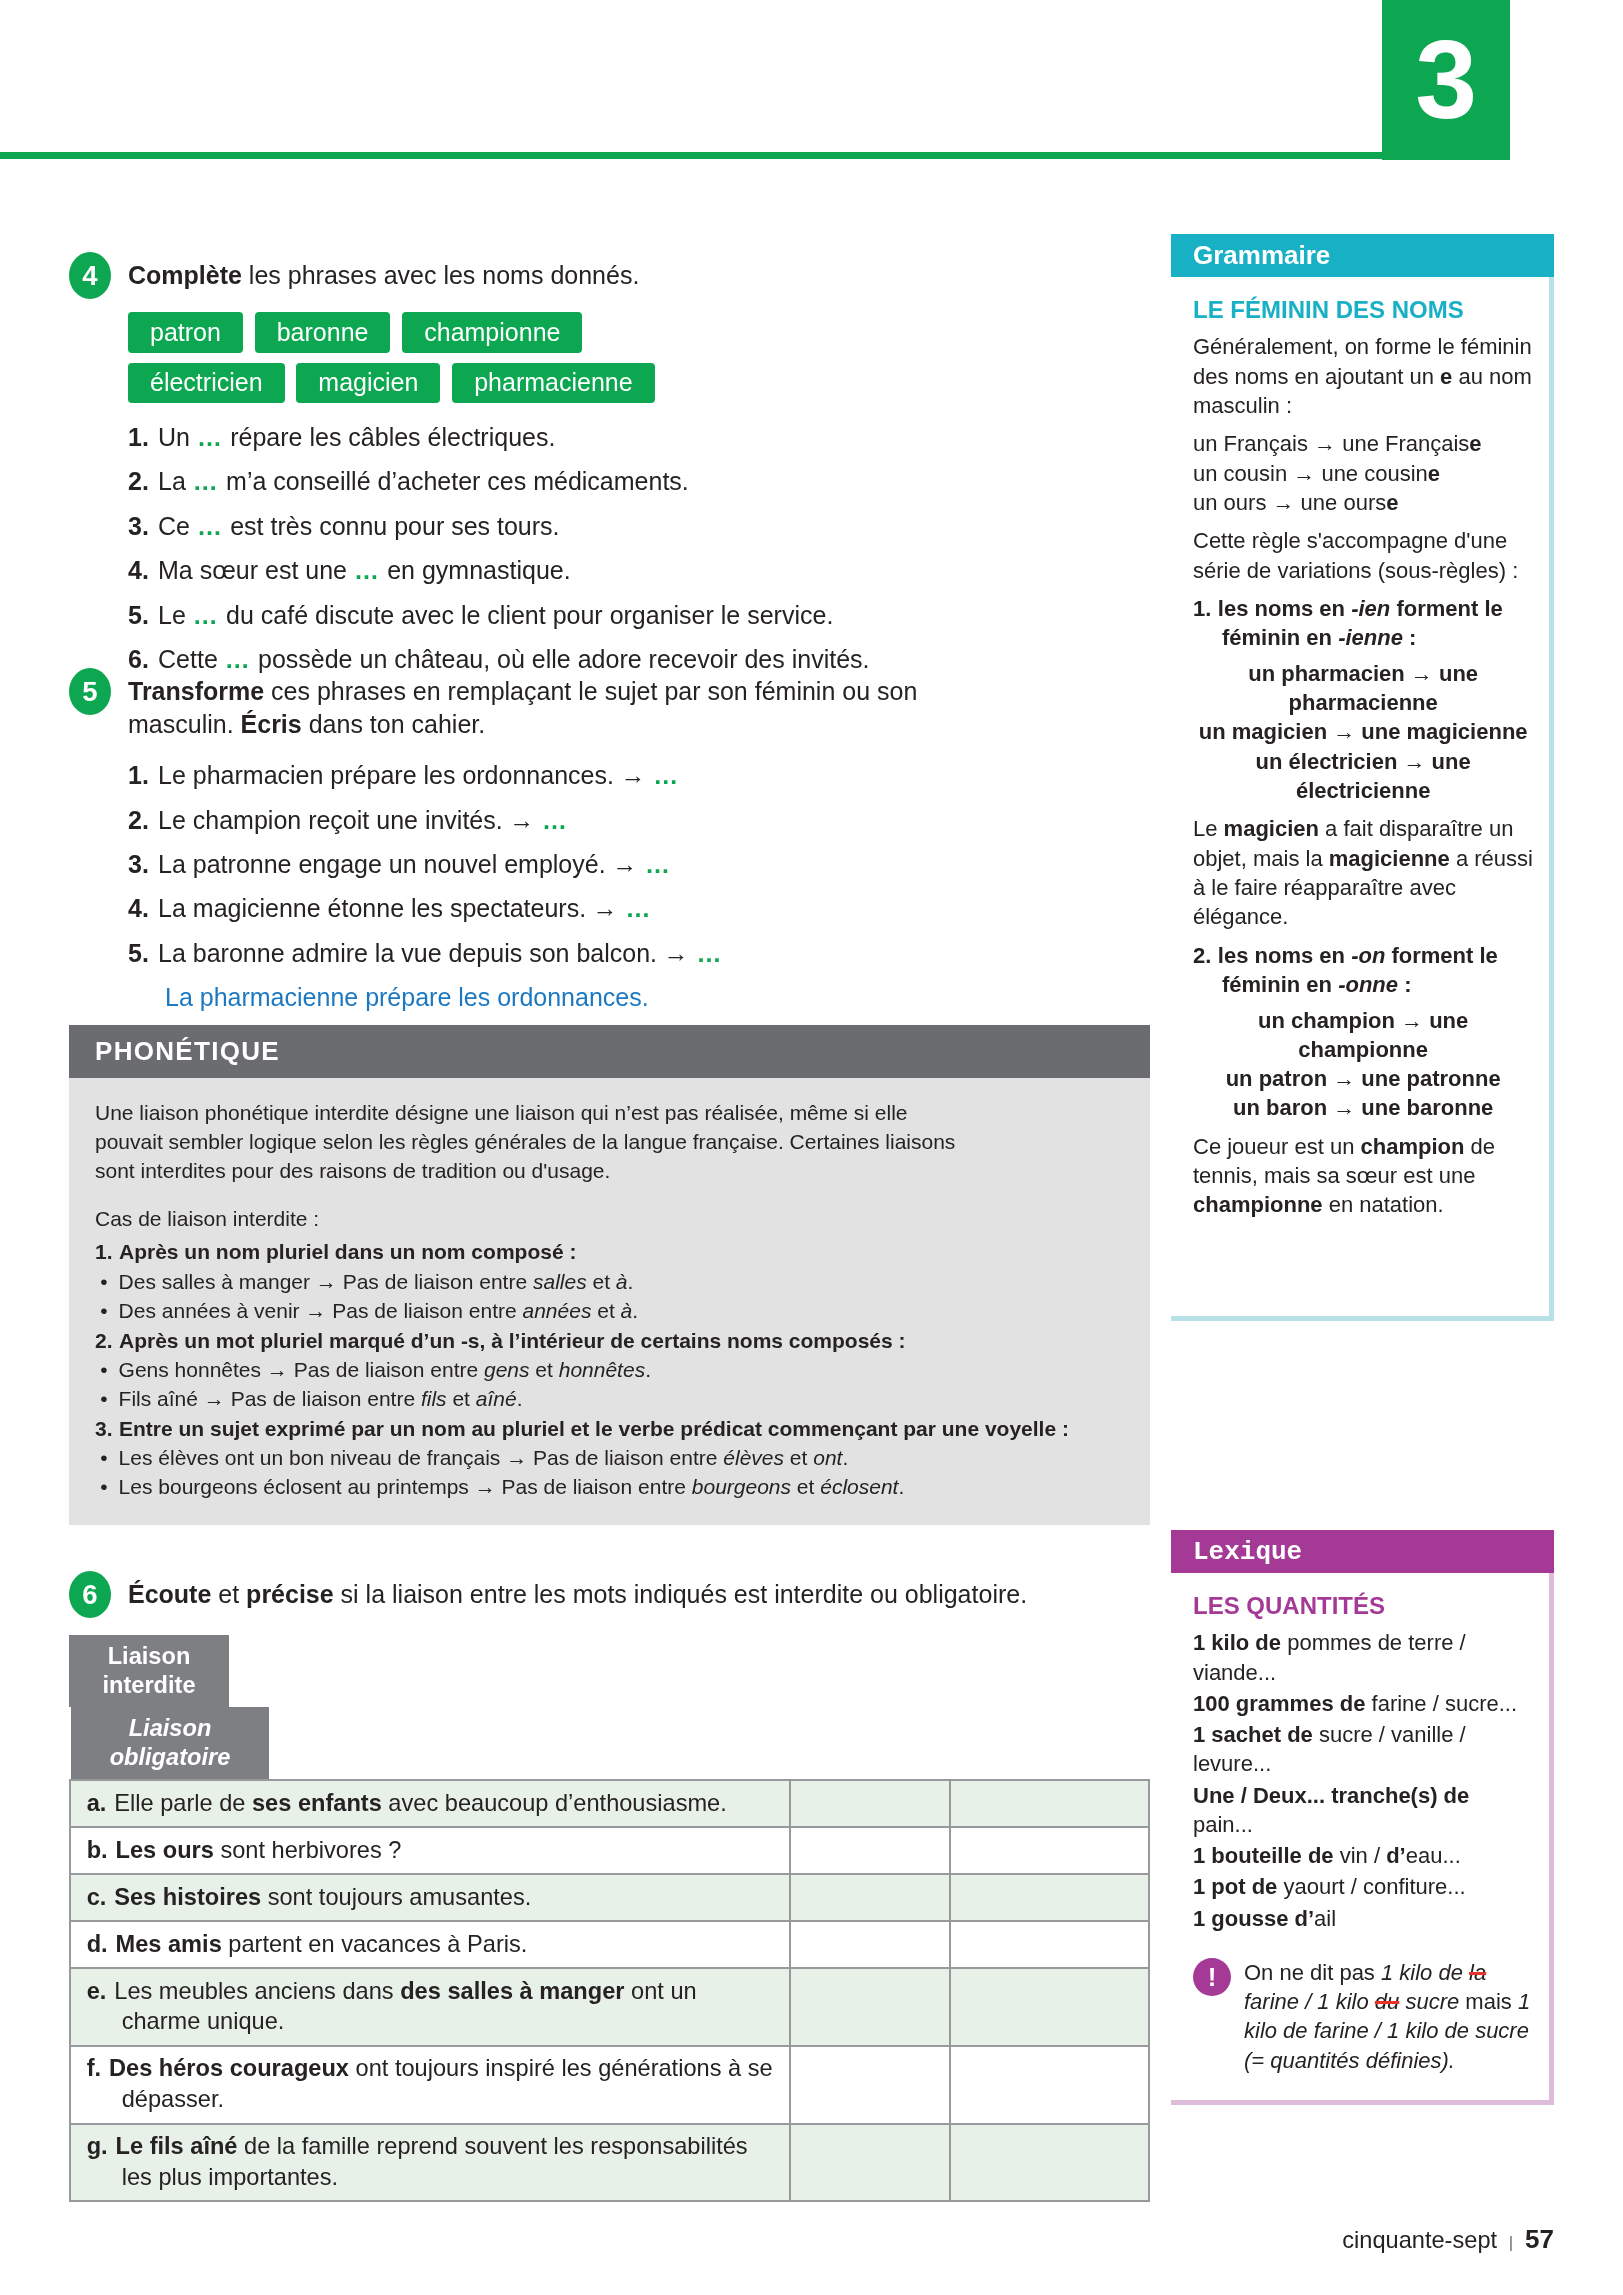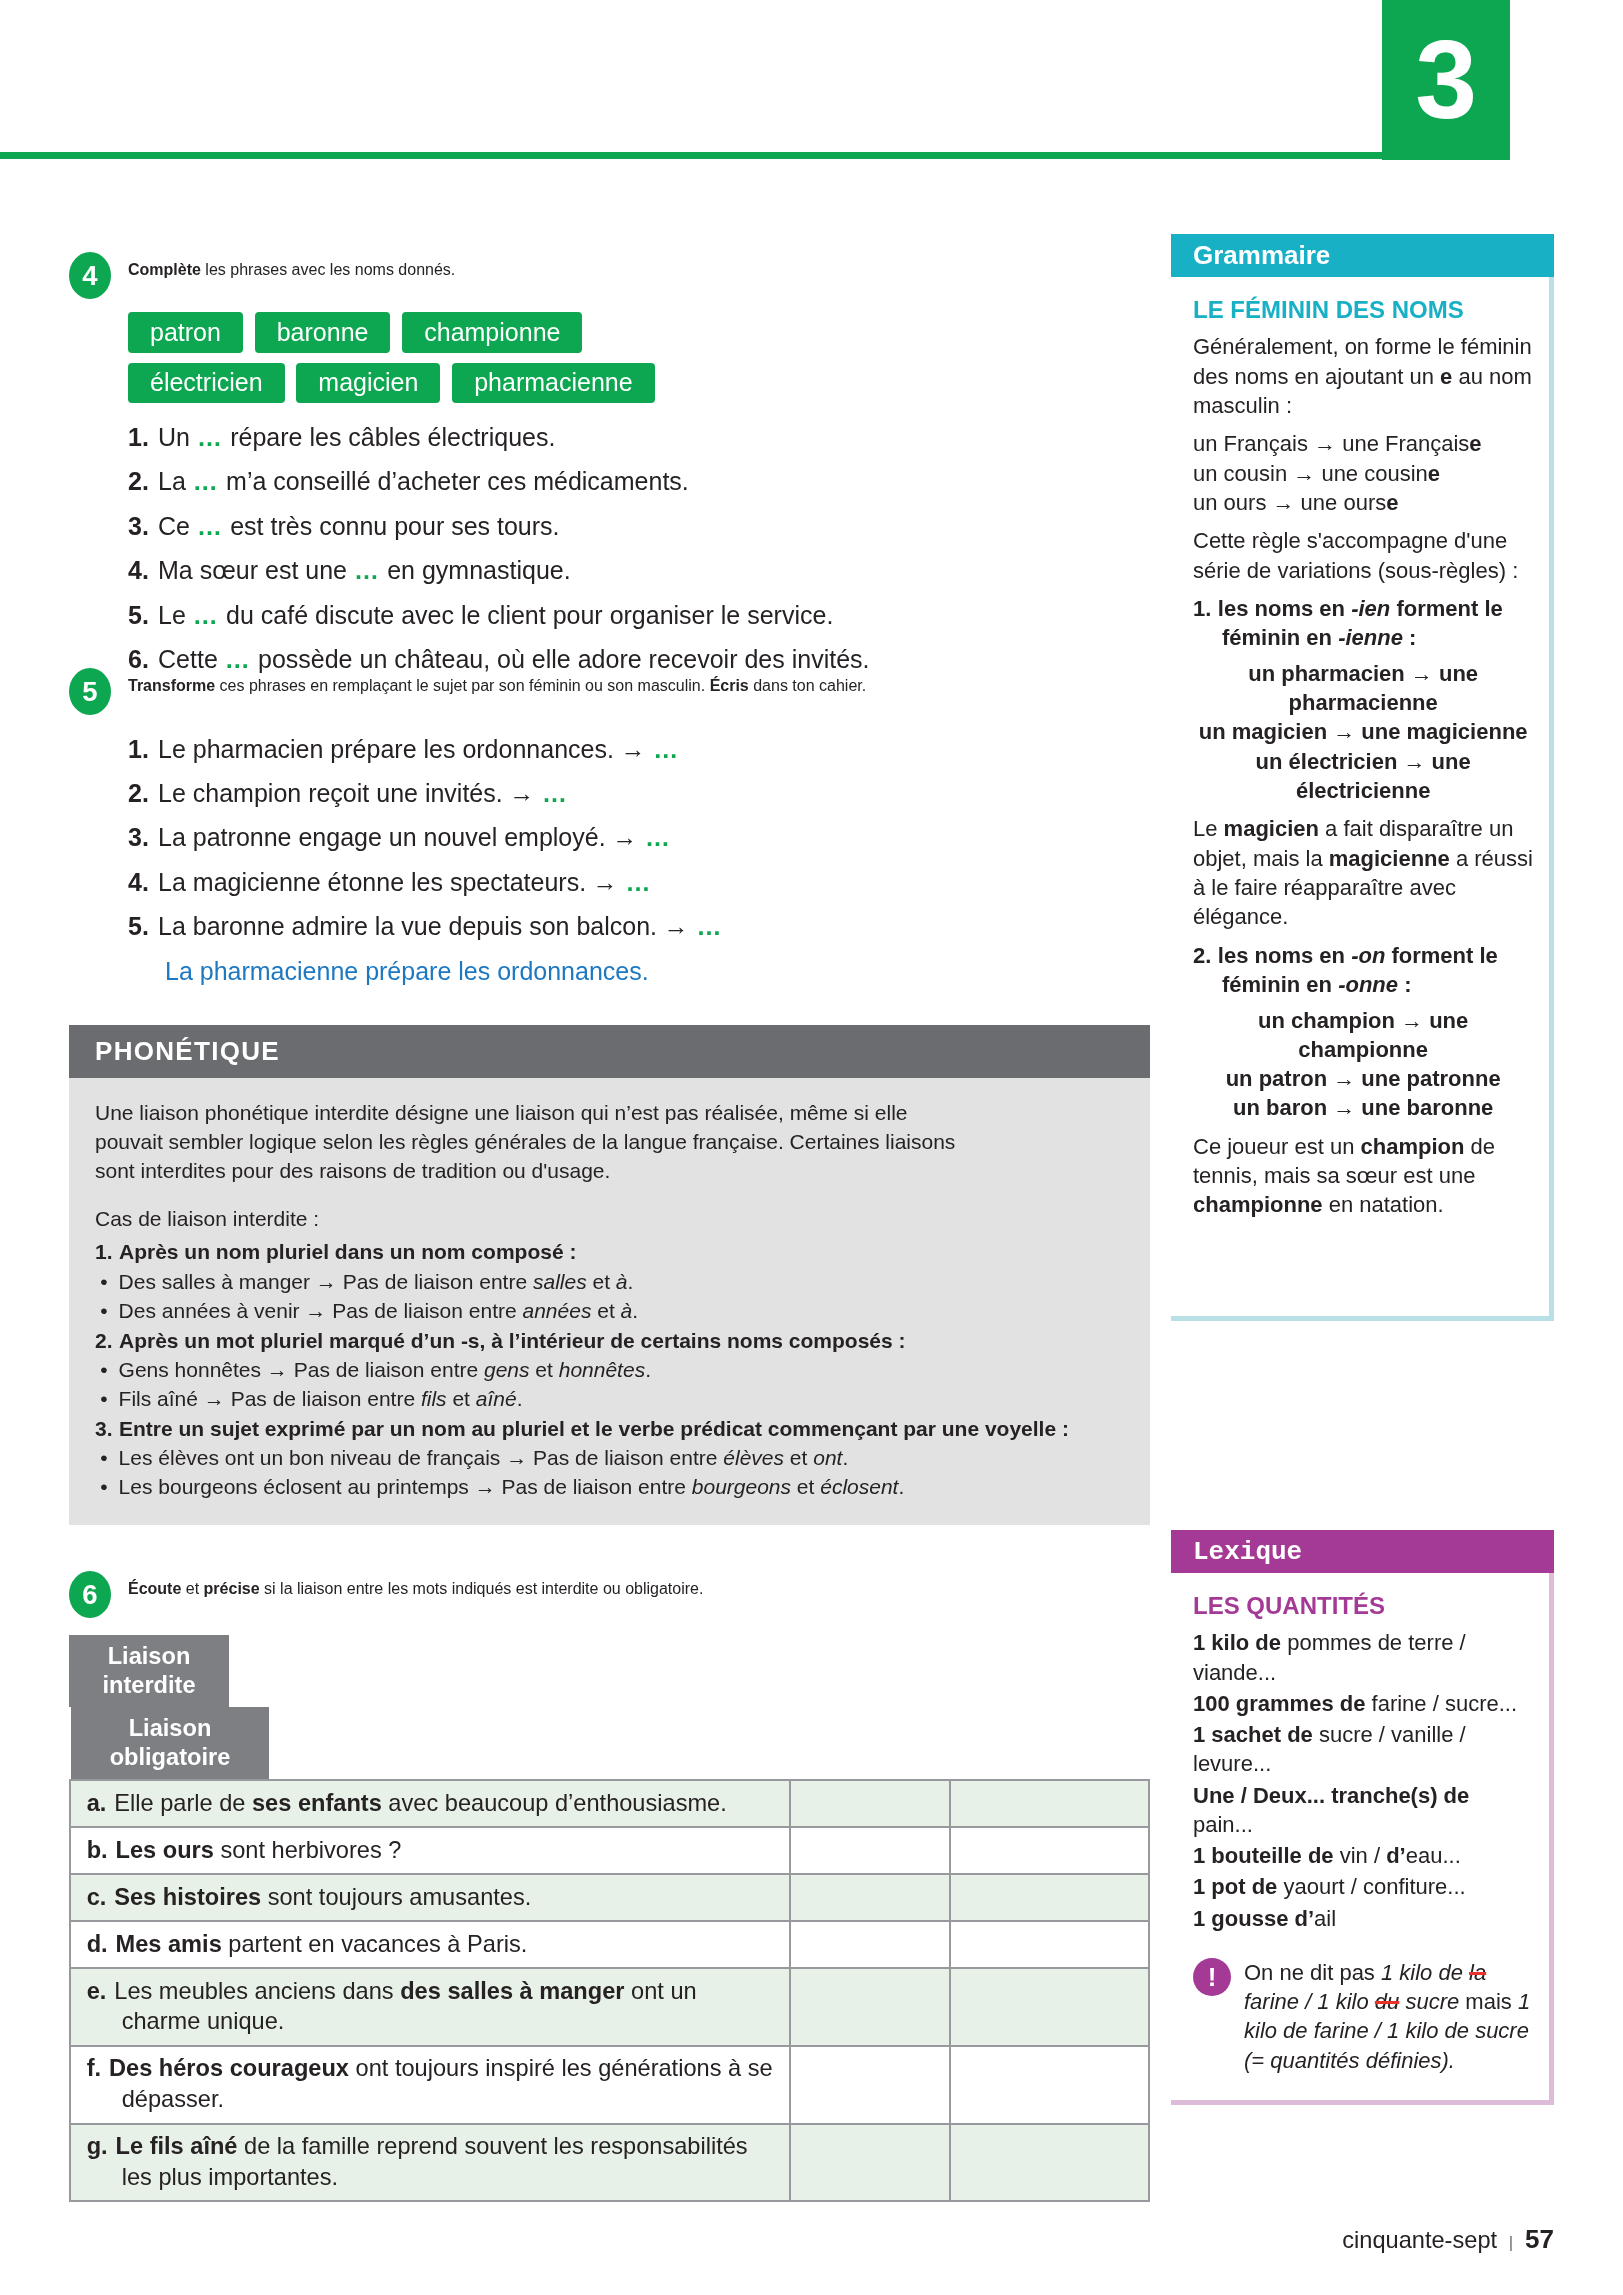--- a/index.html
+++ b/index.html
@@ -24,21 +24,21 @@
   .unit-badge{position:absolute;left:1382px;top:0;width:128px;height:160px;background:var(--green);
         color:#fff;font-weight:bold;font-size:111px;display:flex;align-items:center;justify-content:center;}
 
   .main{position:absolute;left:69px;top:252px;width:1081px;}
   .block{position:absolute;left:0;width:100%;}
   #ex4{top:0;} #ex5{top:416px;} #phon{top:773px;} #ex6{top:1319px;}
 
   .ex-header{display:flex;gap:17px;}
   .badge{flex:0 0 auto;width:42px;height:47px;border-radius:50%;background:var(--green);color:#fff;
         font-size:27.5px;font-weight:bold;display:flex;align-items:center;justify-content:center;}
-  .instruction{font-size:16px;line-height:1.34;padding-top:6.5px;}
+  .instruction{font-size:25px;line-height:1.34;padding-top:6.5px;}
   .instruction b{font-weight:bold;}
   #ex5 .instruction{max-width:798px;}
   #ex6 .instruction{max-width:903px;}
 
   .chips{margin:13px 0 0 59px;}
   .chip-row{display:flex;gap:11.8px;margin-bottom:9.8px;}
   .chip{background:var(--green);color:#fff;font-size:25px;padding:5.9px 22px;border-radius:3.9px;}
 
   .items{margin:19.6px 0 0 59px;font-size:25px;}
   .item{margin-bottom:15.7px;line-height:1.15;}
@@ -57,21 +57,21 @@
   .phon-bullet{padding-left:23.6px;position:relative;}
   .phon-bullet::before{content:"•";position:absolute;left:5.2px;top:0;}
 
   .ltable{margin-top:17px;font-size:23.6px;}
   .ltable-head{display:flex;flex-direction:column;}
   .lt-spacer{width:721px;box-sizing:border-box;}
   .lt-head{box-sizing:border-box;background:var(--gray-mid);color:#fff;font-weight:bold;
         display:flex;align-items:center;justify-content:center;text-align:center;
         line-height:1.25;padding:9.2px 3.9px;height:72px;}
   .lt-head.c1{width:160px;}
-  .lt-head.c2{width:200px;border-left:2.6px solid #fff;}
+  .lt-head.c2{width:200px;border-left:2.6px solid #fff;font-style:italic;}
   .lrow{display:flex;border:2px solid var(--line);border-top:none;}
   .lrow.first{border-top:2px solid var(--line);}
   .lrow.green{background:var(--row-green);}
   .lcell-text{width:721px;box-sizing:border-box;padding:6.5px 13px 7.9px 15.7px;line-height:1.3;}
   .lcell-inner{padding-left:35px;text-indent:-35px;}
   .lcell-text .letter{font-weight:bold;margin-right:7.9px;}
   .lcell-text b{font-weight:bold;}
   .lcell-ans{box-sizing:border-box;border-left:2px solid var(--line);}
   .lcell-ans.c1{width:160px;}
   .lcell-ans.c2{width:200px;}

